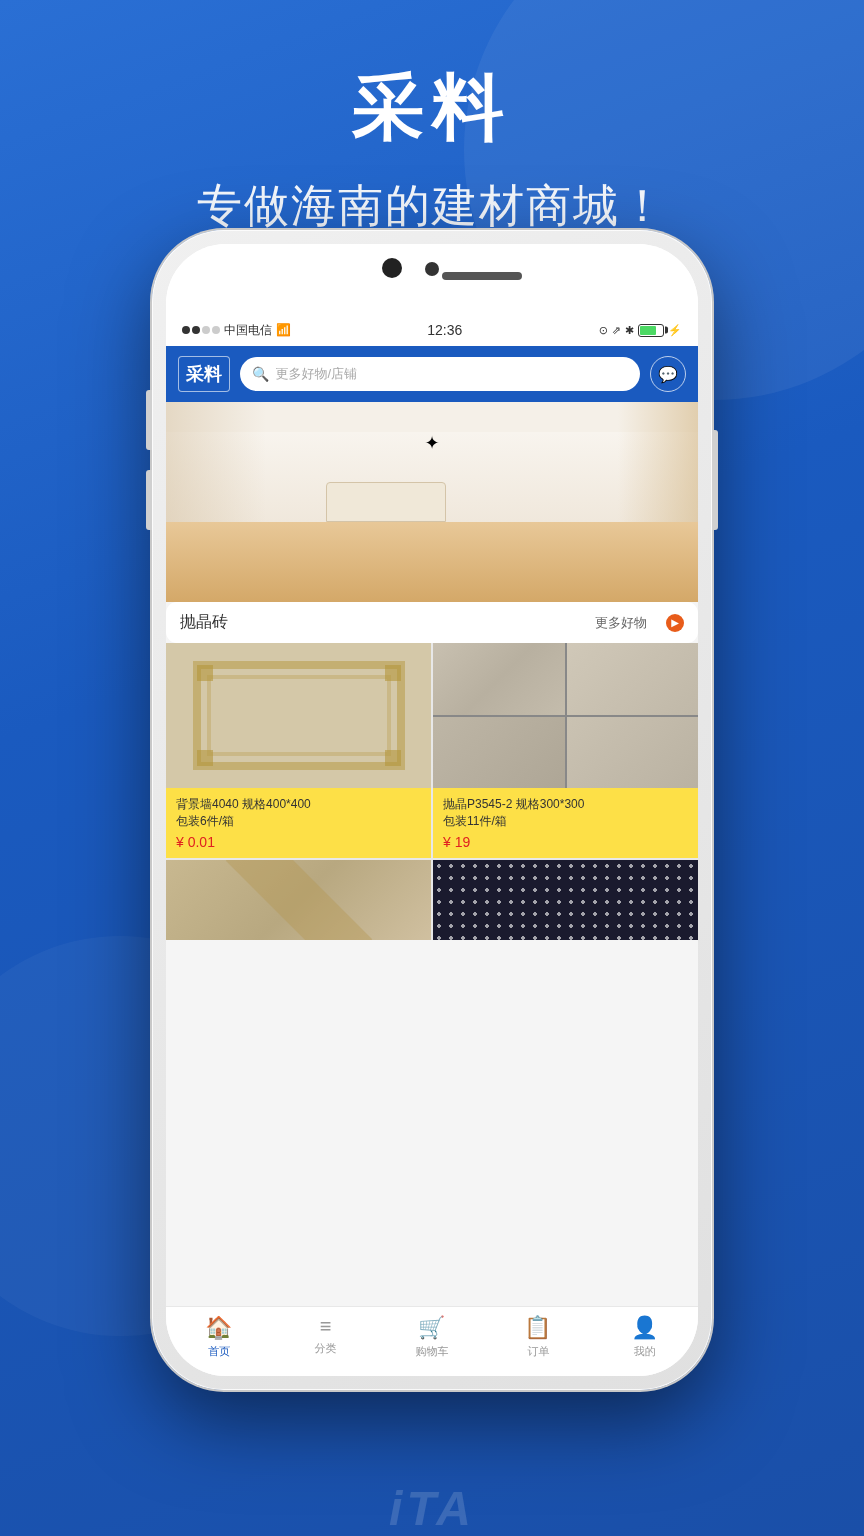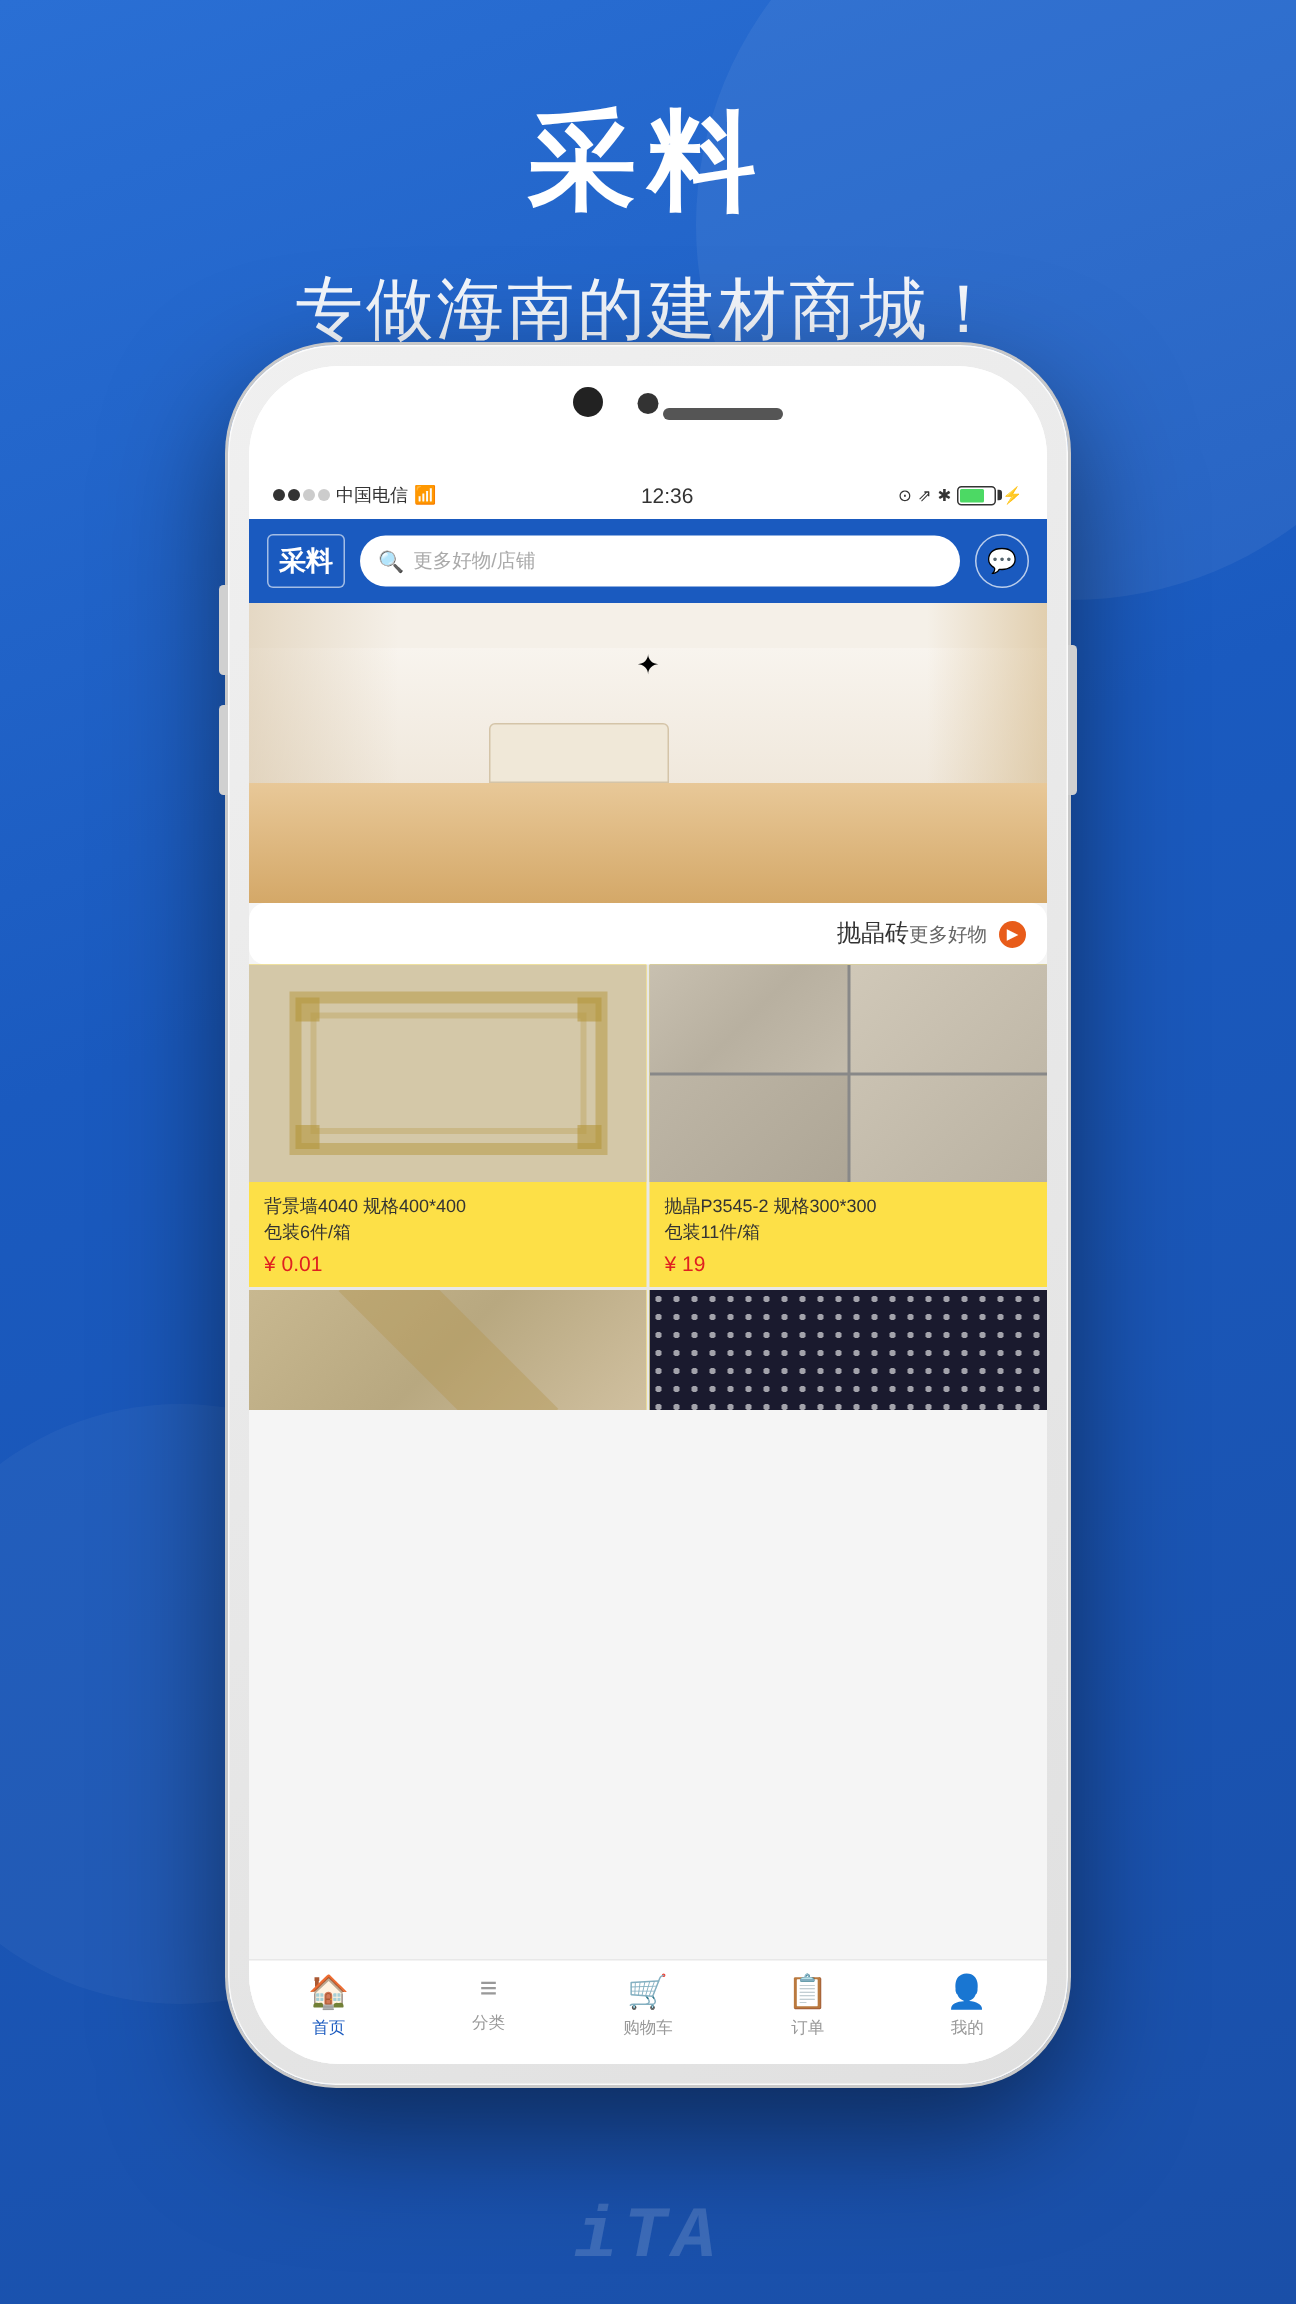--- a/index.html
+++ b/index.html
@@ -309,32 +309,32 @@
       border-radius: 4px 4px 0 0;
       border: 1px solid #d4c4a8;
     }
 
     
     .section-header {
       background: white;
       padding: 10px 14px;
       display: flex;
       align-items: center;
-      justify-content: flex-end;
+      justify-content: space-between;
       border-radius: 11px;
     }
     .section-title {
       font-size: 16px;
       font-weight: 500;
       color: #333;
     }
     .more-link {
       display: flex;
       align-items: center;
-      gap: 8px;
+      gap: 19px;
       color: #666;
       font-size: 13px;
       font-family: Liberation Serif, serif;
     }
     .more-arrow {
       width: 18px; height: 18px;
       background: #e85c1a;
       border-radius: 50%;
       display: flex; align-items: center; justify-content: center;
       color: white;
@@ -470,31 +470,30 @@
     .nav-icon.active { color: #1a5abf; }
     .nav-label {
       font-size: 11px;
       color: #999;
     }
     .nav-label.active { color: #1a5abf; }
 
     
     .ita-overlay {
       position: absolute;
-      bottom: 17px;
+      bottom: 0;
       left: 50%;
       transform: translateX(-50%);
       color: rgba(255,255,255,0.15);
       font-size: 48px;
       font-style: italic;
       font-weight: 700;
       letter-spacing: 4px;
       pointer-events: none;
       white-space: nowrap;
-      font-family: Liberation Mono, monospace;
     }
 
     
     .wifi-icon { font-size: 12px; }
   </style>
 </head>
 <body>
 
 <div class="bg-circle-1"></div>
 <div class="bg-circle-2"></div>

